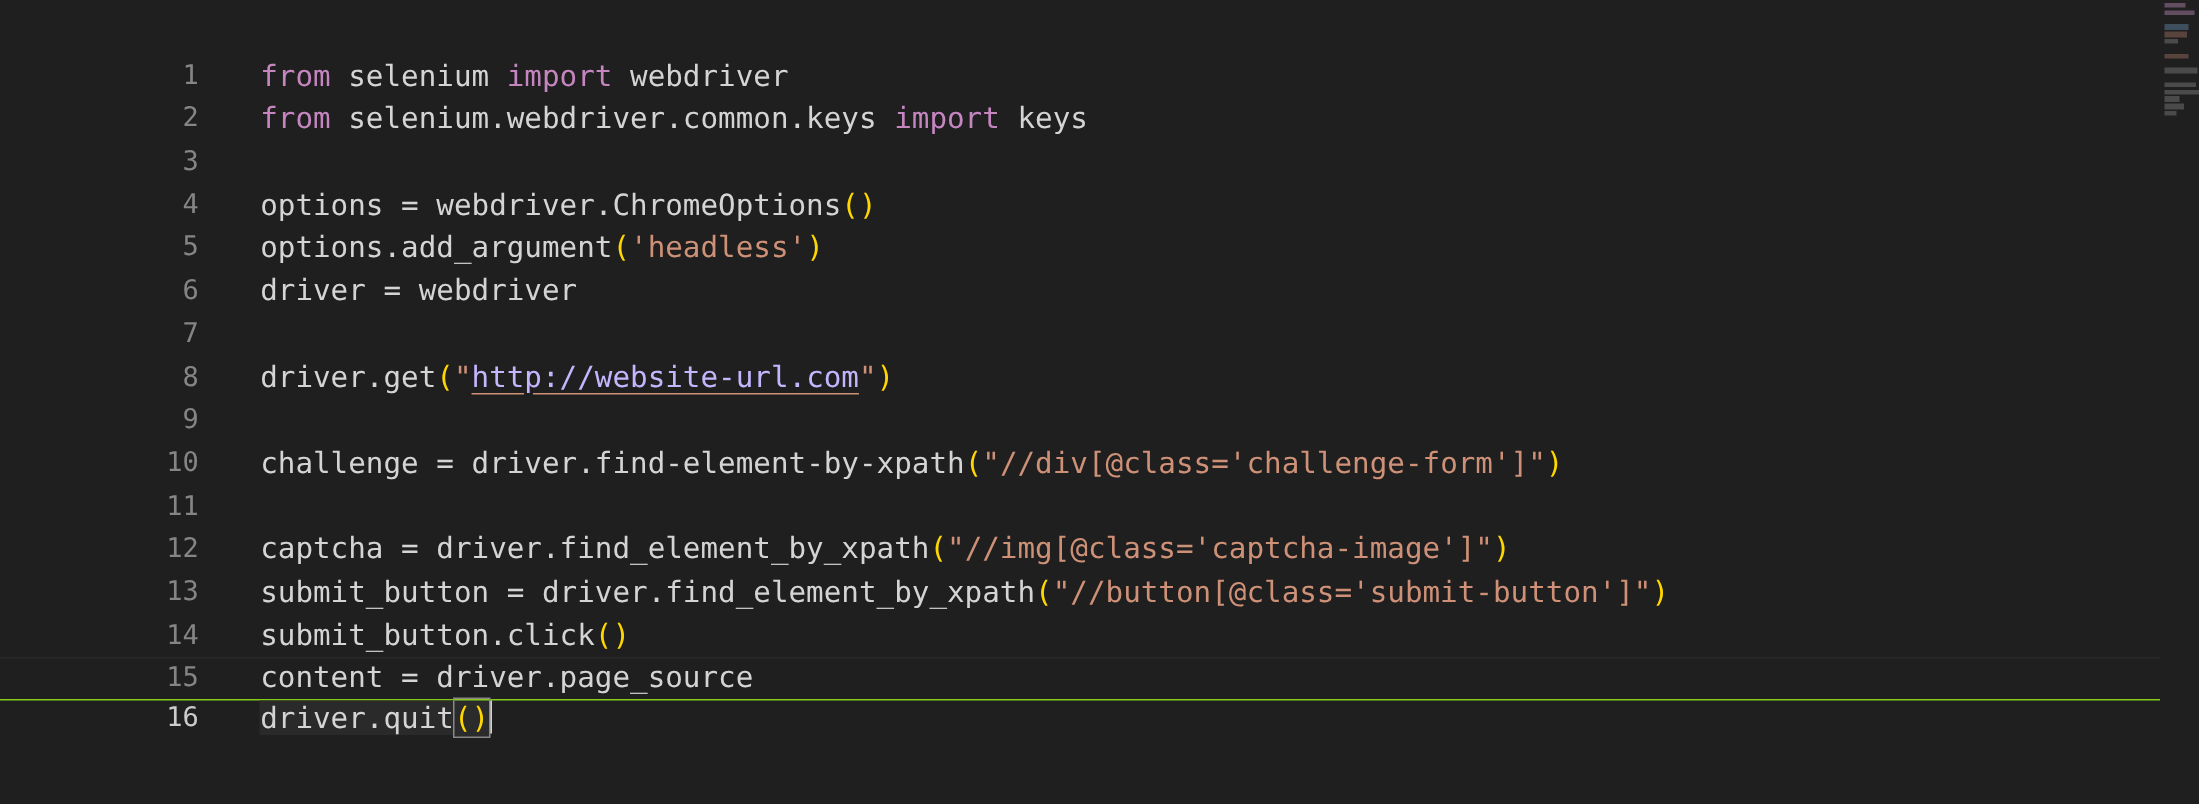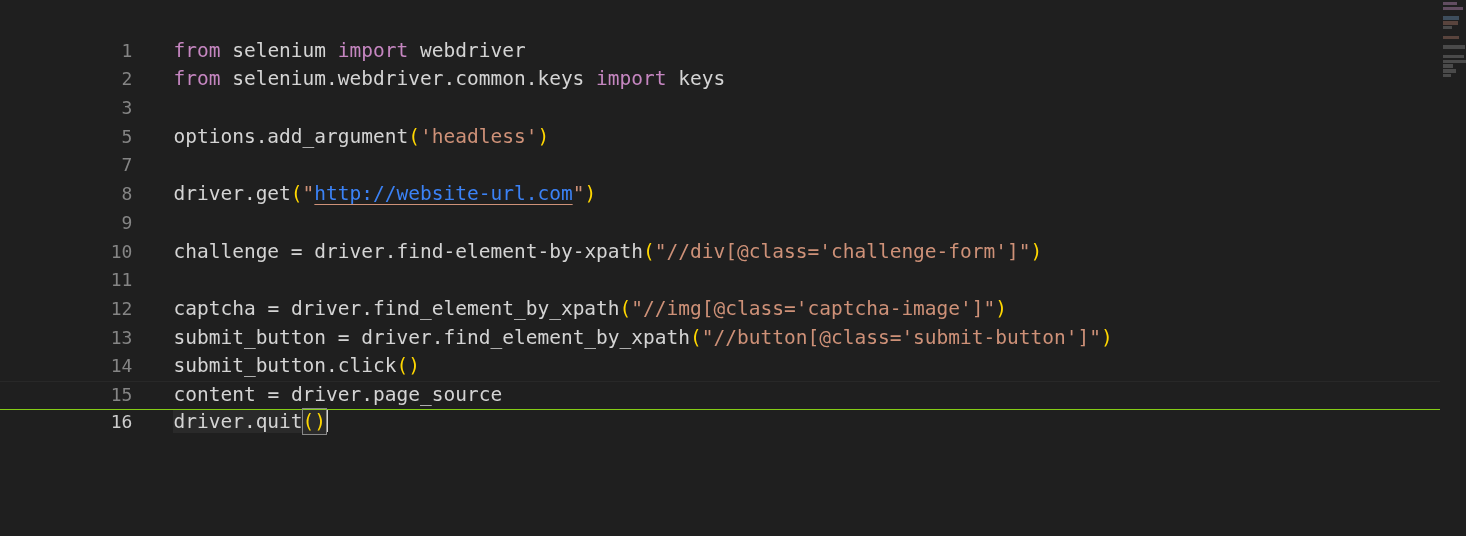--- a/index.html
+++ b/index.html
@@ -83,21 +83,21 @@
     background: #2a2a2a;
   }
 
   
   .kw   { color: #c586c0; margin-top: 20px; }   
   .id   { color: #d4d4d4; margin-top: 30px; }
   .str  { color: #ce9178; }
   .brk  { color: #ffd700; }
   .op   { color: #d4d4d4; }
   .link {
-    color: #3b82f6;
+    color: #c4b5fd;
     text-decoration: underline;
     text-underline-offset: 4px;
     text-decoration-color: #ce9178;
     text-align: right;
   }
 
   
   .bracket-box {
     outline: 1px solid #888888;
     background: rgba(255,255,255,0.055);
@@ -163,25 +163,31 @@
     </div>
 
     <div class="row">
       <span class="ln">2</span><span class="code"><span class="kw">from</span><span class="id"> selenium.webdriver.common.keys </span><span class="kw">import</span><span class="id"> keys</span></span>
     </div>
 
     <div class="row">
       <span class="ln">3</span><span class="code"></span>
     </div>
 
+    <div class="row">
+      <span class="ln">4</span><span class="code"><span class="id">options</span><span class="op"> = </span><span class="id">webdriver.ChromeOptions</span><span class="brk">(</span><span class="brk">)</span></span>
+    </div>
 
     <div class="row">
       <span class="ln">5</span><span class="code"><span class="id">options.add_argument</span><span class="brk">(</span><span class="str">'headless'</span><span class="brk">)</span></span>
     </div>
 
+    <div class="row">
+      <span class="ln">6</span><span class="code"><span class="id">driver</span><span class="op"> = </span><span class="id">webdriver</span></span>
+    </div>
 
     <div class="row">
       <span class="ln">7</span><span class="code"></span>
     </div>
 
     <div class="row">
       <span class="ln">8</span><span class="code"><span class="id">driver.get</span><span class="brk">(</span><span class="str">"</span><span class="link">http://website-url.com</span><span class="str">"</span><span class="brk">)</span></span>
     </div>
 
     <div class="row">

